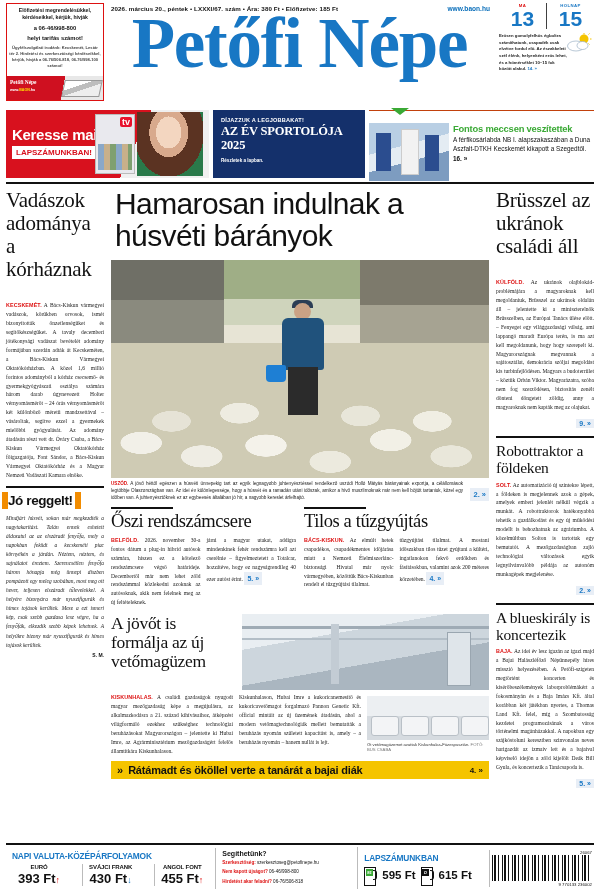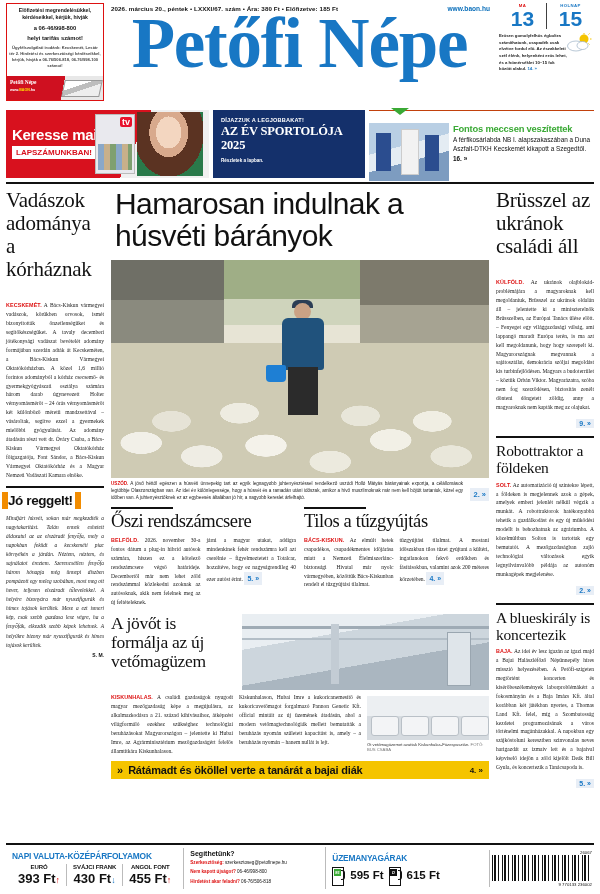--- a/index.html
+++ b/index.html
@@ -171,21 +171,21 @@
 
   .rblock{margin-top:6px;border-top:2.5px solid #111;padding-top:3px;}
   .rblock h2{font-family:"Liberation Serif",serif;font-weight:normal;font-size:15.5px;line-height:1.12;margin:1px 0 4px;letter-spacing:-.2px;}
   .endpg{text-align:right;}
 
   
   .bottom{position:absolute;left:6px;right:6px;bottom:3px;border-top:2.5px solid #111;display:flex;align-items:center;height:46px;}
   .bb{padding:3px 6px;box-sizing:border-box;}
   .bb.sep{border-right:1px solid #bbb;}
   .bhead{font-family:"Liberation Sans",sans-serif;font-weight:bold;font-size:8.4px;color:#1877c4;letter-spacing:-.2px;}
-  .curr{display:flex;gap:0;margin-top:3px;}
+  .curr{display:flex;gap:16px;margin-top:3px;}
   .curr .c{padding:0 6px;text-align:center;}
   .curr .c+.c{border-left:1px solid #bbb;}
   .curr .cn{font-family:"Liberation Sans",sans-serif;font-size:6px;font-weight:bold;letter-spacing:-.1px;}
   .curr .cv{font-family:"Liberation Sans",sans-serif;font-size:13px;font-weight:bold;margin-top:1px;}
   .curr .up{color:#d11;font-size:9px;}
   .curr .down{color:#1877c4;font-size:9px;}
   .help{width:142px;}
   .help .ht{font-family:"Liberation Sans",sans-serif;font-weight:bold;font-size:7px;}
   .help .hl{font-family:"Liberation Sans",sans-serif;font-size:4.6px;margin-top:2.5px;line-height:1.5;}
   .help .hl b{color:#d11;}
@@ -412,21 +412,21 @@
     </div>
 
     <div class="bb sep help">
       <div class="ht">Segíthetünk?</div>
       <div class="hl"><b>Szerkesztőség:</b><span> szerkesztoseg@petofinepe.hu</span></div>
       <div class="hl"><b>Nem kapott újságot?</b><span> 06-46/998-800</span></div>
       <div class="hl"><b>Hirdetést akar feladni?</b><span> 06-76/506-818</span></div>
     </div>
 
     <div class="bb sep fuel">
-      <div class="bhead">ÜZEMANYAGÁRAK</div>
+      <div class="bhead">LAPSZÁMUNKBAN</div>
       <div class="fuelrow">
         <span class="pump">
             <i class="bd"></i>
             <i class="sq">95</i>
             <i class="hose"></i>
           </span>
         <span class="fprice">595 Ft</span>
         <span class="pump d">
             <i class="bd"></i>
             <i class="sq">D</i>

